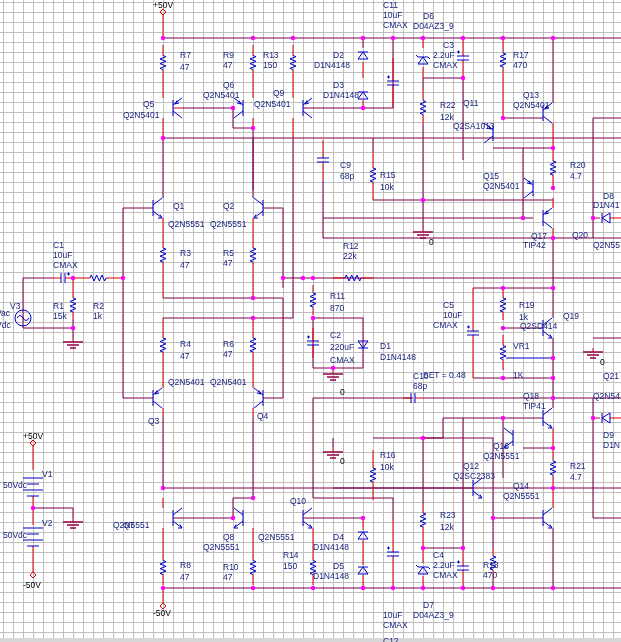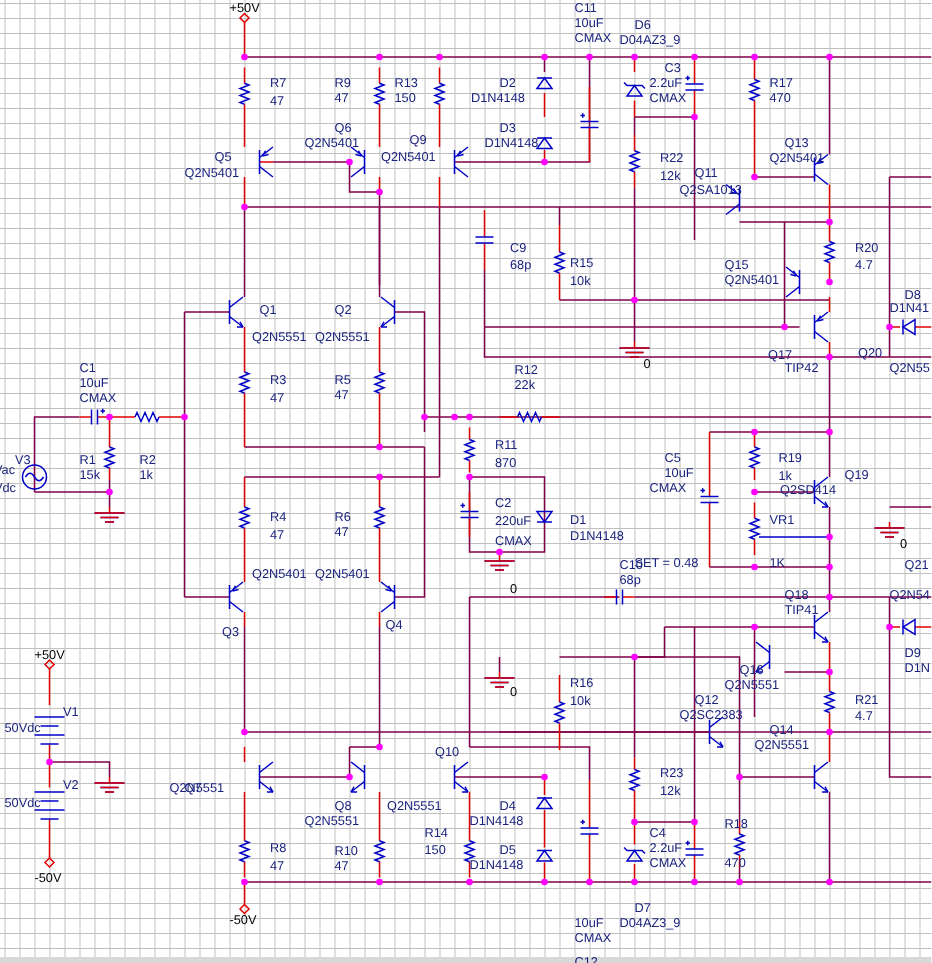--- a/index.html
+++ b/index.html
@@ -543,37 +543,37 @@
   <div class="lbl" style="left:383px;top:20px">CMAX</div>
   <div class="lbl" style="left:423px;top:11px">D6</div>
   <div class="lbl" style="left:413px;top:21px">D04AZ3_9</div>
   <div class="lbl" style="left:443px;top:40px">C3</div>
   <div class="lbl" style="left:433px;top:50px">2.2uF</div>
   <div class="lbl" style="left:433px;top:60px">CMAX</div>
   <div class="lbl" style="left:513px;top:50px">R17</div>
   <div class="lbl" style="left:513px;top:60px">470</div>
   <div class="lbl" style="left:440px;top:100px">R22</div>
   <div class="lbl" style="left:440px;top:112px">12k</div>
-  <div class="lbl" style="left:463px;top:110px">Q11</div>
+  <div class="lbl" style="left:463px;top:98px">Q11</div>
   <div class="lbl" style="left:453px;top:121px">Q2SA1013</div>
   <div class="lbl" style="left:523px;top:90px">Q13</div>
   <div class="lbl" style="left:513px;top:100px">Q2N5401</div>
 
   <div class="lbl" style="left:340px;top:160px">C9</div>
   <div class="lbl" style="left:340px;top:171px">68p</div>
   <div class="lbl" style="left:380px;top:170px">R15</div>
   <div class="lbl" style="left:380px;top:182px">10k</div>
   <div class="lbl dark" style="left:429px;top:237px">0</div>
   <div class="lbl" style="left:343px;top:241px">R12</div>
   <div class="lbl" style="left:343px;top:251px">22k</div>
   <div class="lbl" style="left:483px;top:171px">Q15</div>
   <div class="lbl" style="left:483px;top:181px">Q2N5401</div>
   <div class="lbl" style="left:570px;top:160px">R20</div>
   <div class="lbl" style="left:570px;top:171px">4.7</div>
-  <div class="lbl" style="left:512px;top:231px">Q17</div>
+  <div class="lbl" style="left:531px;top:231px">Q17</div>
   <div class="lbl" style="left:523px;top:240px">TIP42</div>
   <div class="lbl" style="left:603px;top:191px">D8</div>
   <div class="lbl" style="left:593px;top:200px">D1N41</div>
   <div class="lbl" style="left:572px;top:230px">Q20</div>
   <div class="lbl" style="left:593px;top:240px">Q2N55</div>
 
   <div class="lbl" style="left:330px;top:291px">R11</div>
   <div class="lbl" style="left:330px;top:303px">870</div>
   <div class="lbl" style="left:330px;top:330px">C2</div>
   <div class="lbl" style="left:330px;top:342px">220uF</div>
@@ -610,21 +610,21 @@
   <div class="lbl" style="left:570px;top:461px">R21</div>
   <div class="lbl" style="left:570px;top:472px">4.7</div>
   <div class="lbl" style="left:380px;top:450px">R16</div>
   <div class="lbl" style="left:380px;top:462px">10k</div>
   <div class="lbl dark" style="left:340px;top:456px">0</div>
   <div class="lbl" style="left:440px;top:510px">R23</div>
   <div class="lbl" style="left:440px;top:522px">12k</div>
   <div class="lbl" style="left:433px;top:550px">C4</div>
   <div class="lbl" style="left:433px;top:560px">2.2uF</div>
   <div class="lbl" style="left:433px;top:570px">CMAX</div>
-  <div class="lbl" style="left:483px;top:544px">R18</div>
+  <div class="lbl" style="left:483px;top:560px">R18</div>
   <div class="lbl" style="left:483px;top:570px">470</div>
   <div class="lbl" style="left:383px;top:636px">C12</div>
   <div class="lbl" style="left:383px;top:610px">10uF</div>
   <div class="lbl" style="left:383px;top:620px">CMAX</div>
   <div class="lbl" style="left:423px;top:600px">D7</div>
   <div class="lbl" style="left:413px;top:610px">D04AZ3_9</div>
 
   <div class="lbl" style="left:123px;top:520px">Q7</div>
   <div class="lbl" style="left:113px;top:520px">Q2N5551</div>
   <div class="lbl" style="left:180px;top:560px">R8</div>

